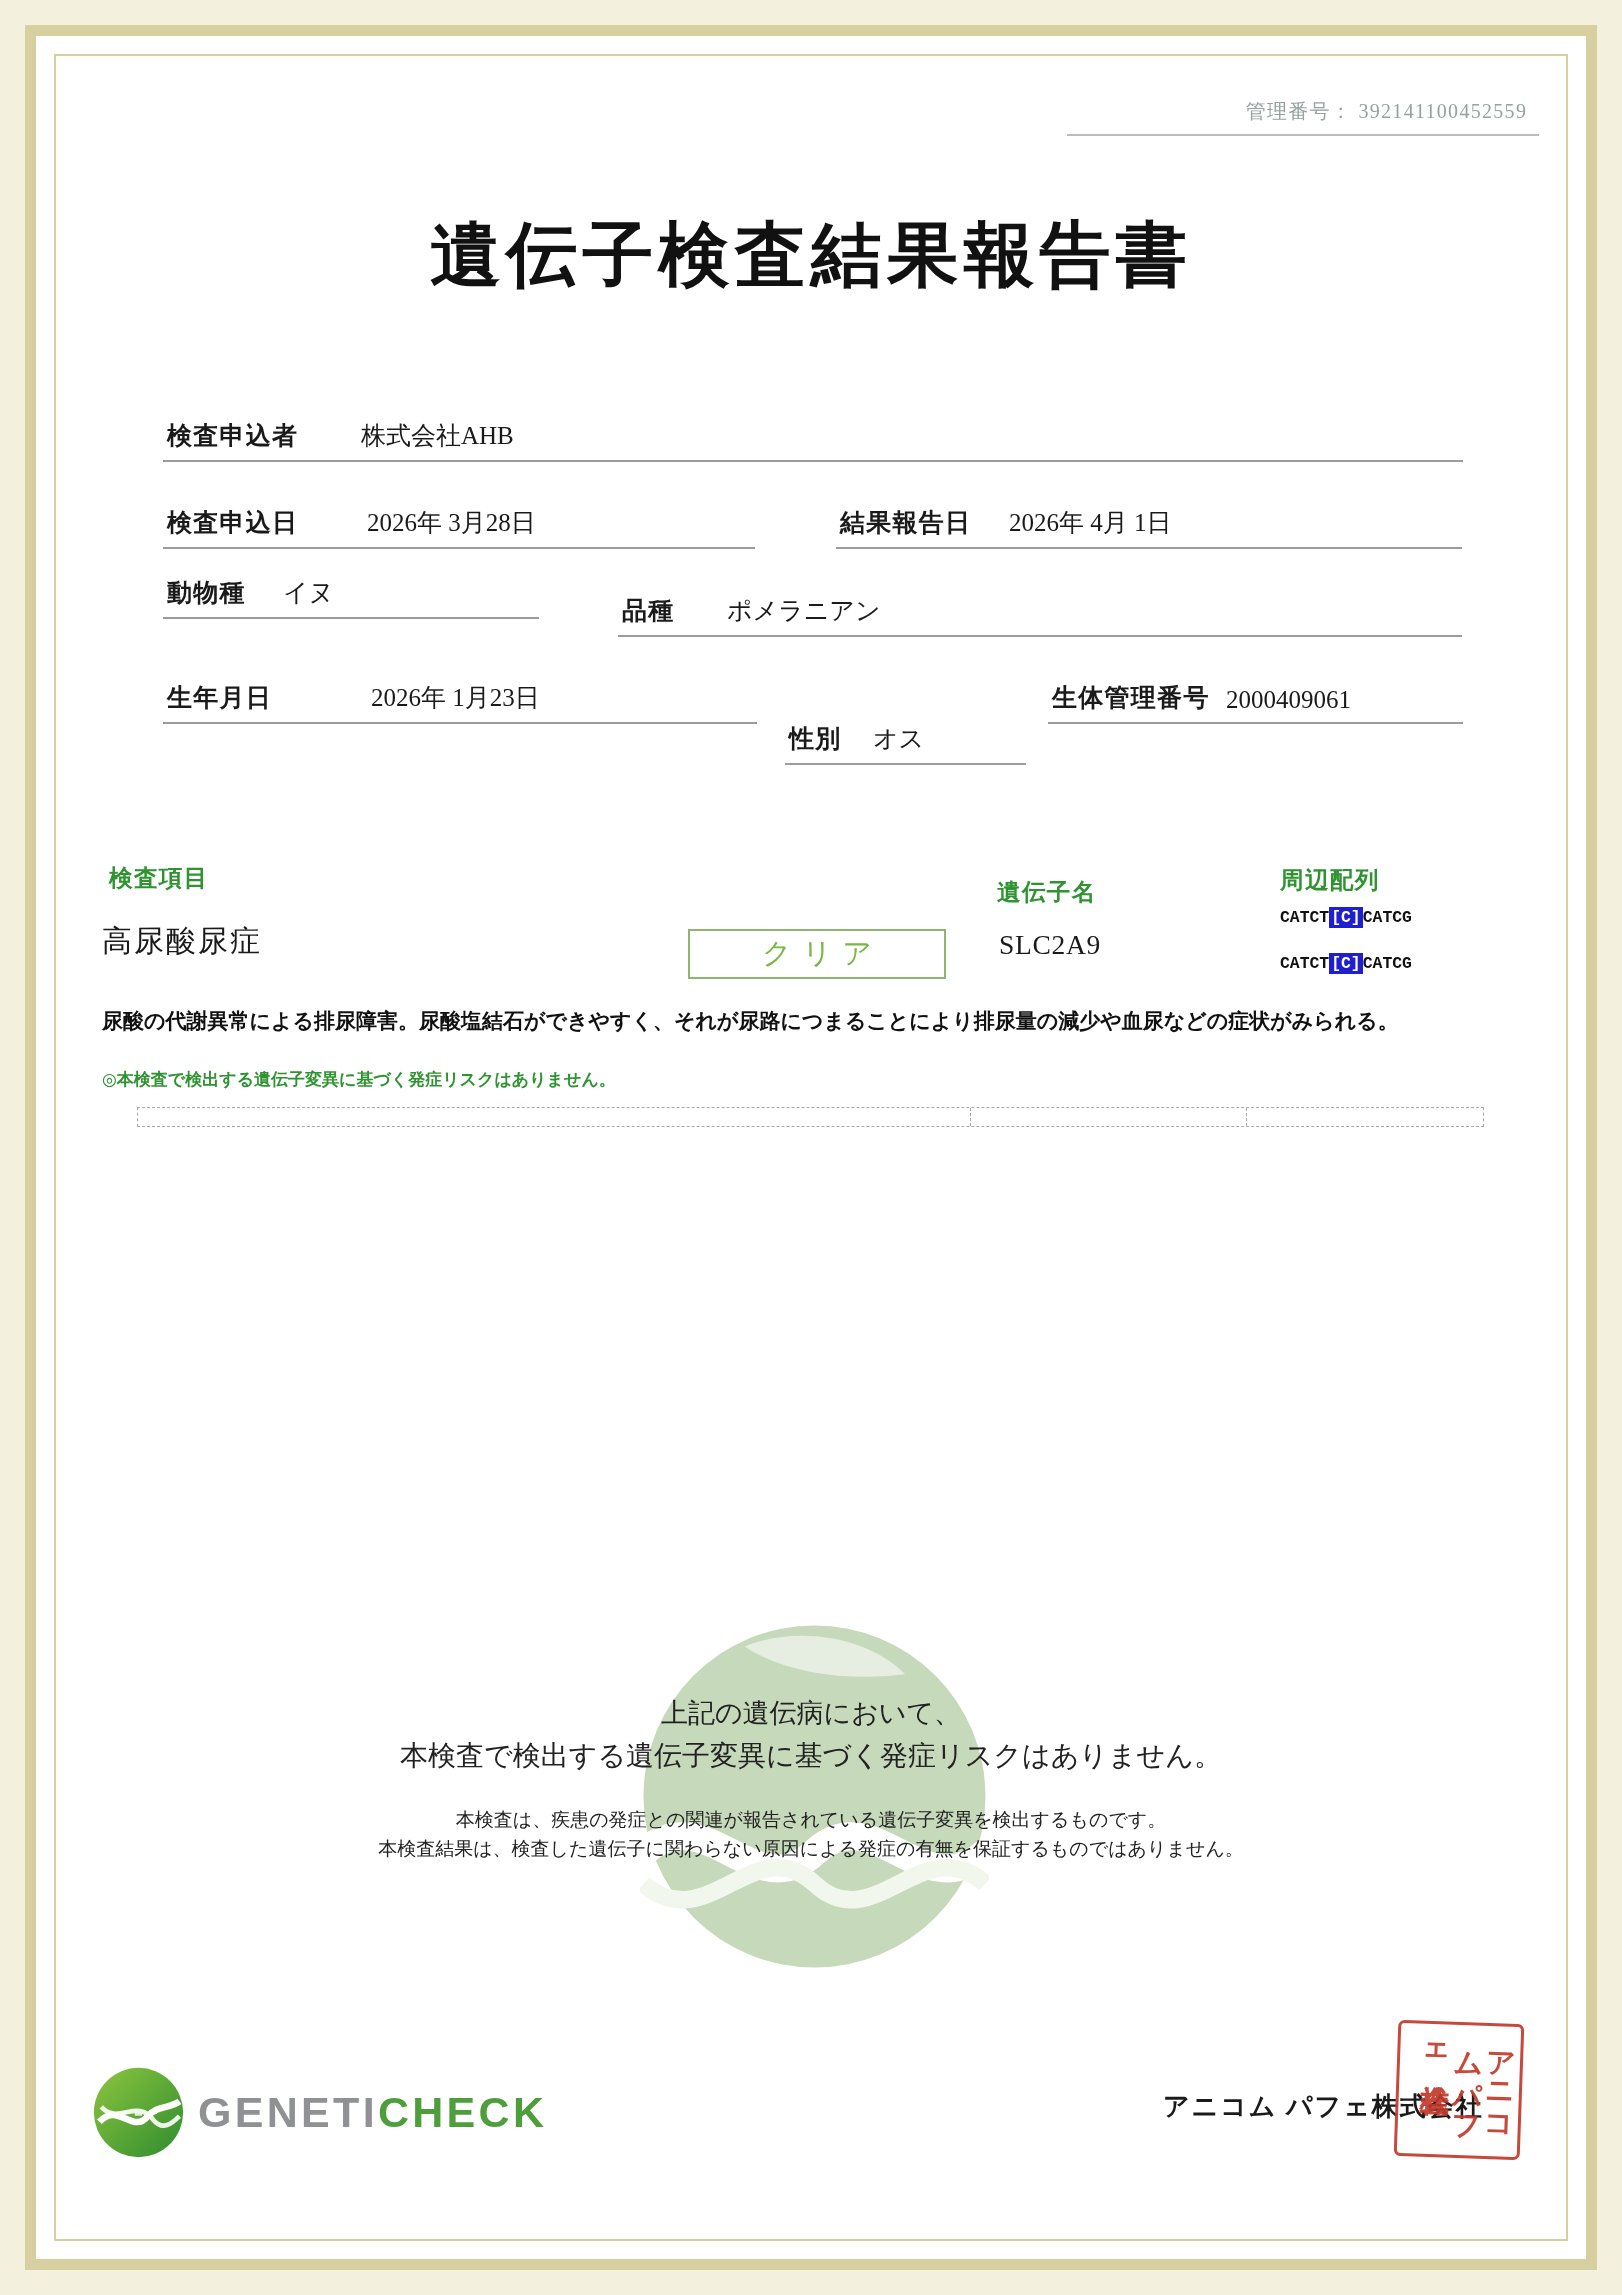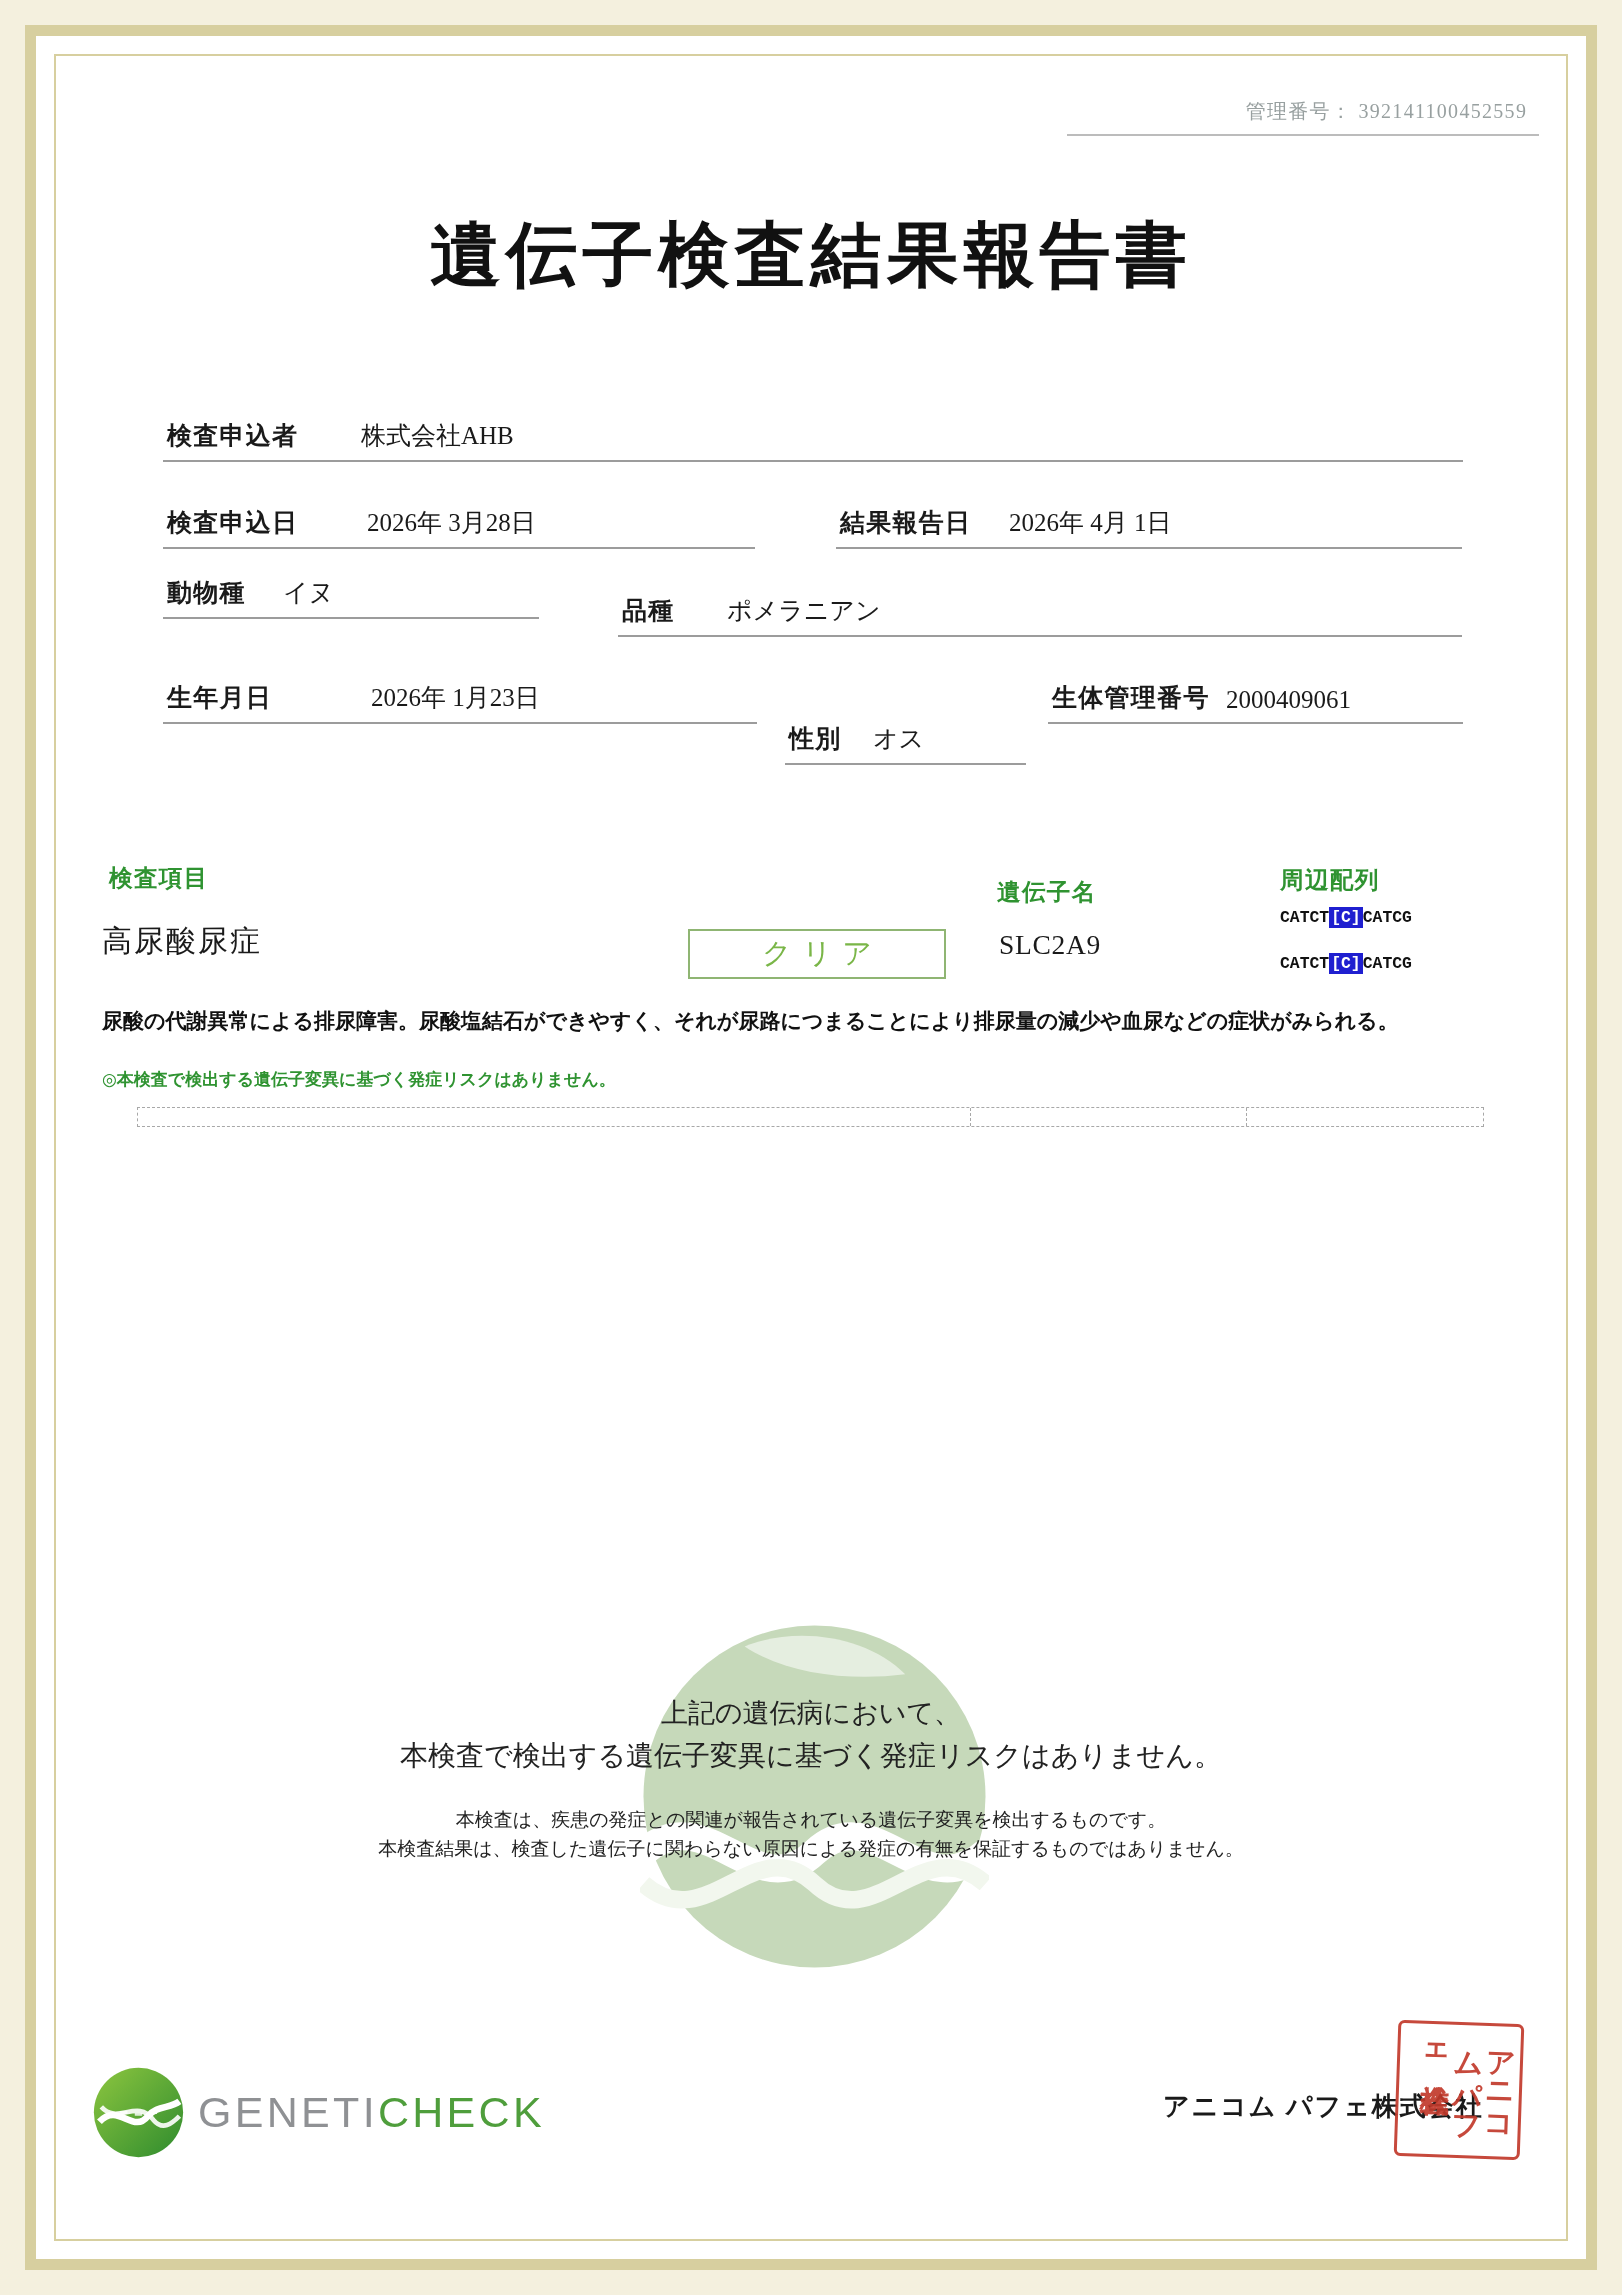--- a/index.html
+++ b/index.html
@@ -77,21 +77,21 @@
          font-family:"Liberation Sans","DejaVu Sans",sans-serif; color:#222; }
   .sum1 { top:1695px; font-size:27px; }
   .sum2 { top:1737px; font-size:28px; }
   .sumnote1 { top:1807px; font-size:19px; }
   .sumnote2 { top:1836px; font-size:19px; }
 
   
   .logo { position:absolute; left:92px; top:2066px; display:flex; align-items:center; }
   .logo-mark { width:93px; height:93px; }
   .logo-text { font-family:"Liberation Sans","DejaVu Sans",sans-serif; font-size:43px;
-               letter-spacing:3.3px; margin-left:13px; font-weight:400; white-space:nowrap; }
+               letter-spacing:3.3px; margin-left:13px; font-weight:700; white-space:nowrap; }
   .lt-gray  { color:#8f9194; }
   .lt-green { color:#4f9e3c; }
 
   .company { position:absolute; left:1163px; top:2089px; font-size:26px; font-weight:700; letter-spacing:2px; white-space:nowrap; }
   .seal {
     position:absolute; left:1396px; top:2022px; width:126px; height:136px;
     border:3.9px solid #c23a2c; border-radius:6.5px; transform:rotate(2deg);
     color:#c23a2c; writing-mode:vertical-rl; font-size:29px; font-weight:700;
     line-height:1.12; padding:5.2px 2.6px; opacity:0.92; overflow:hidden;
   }

